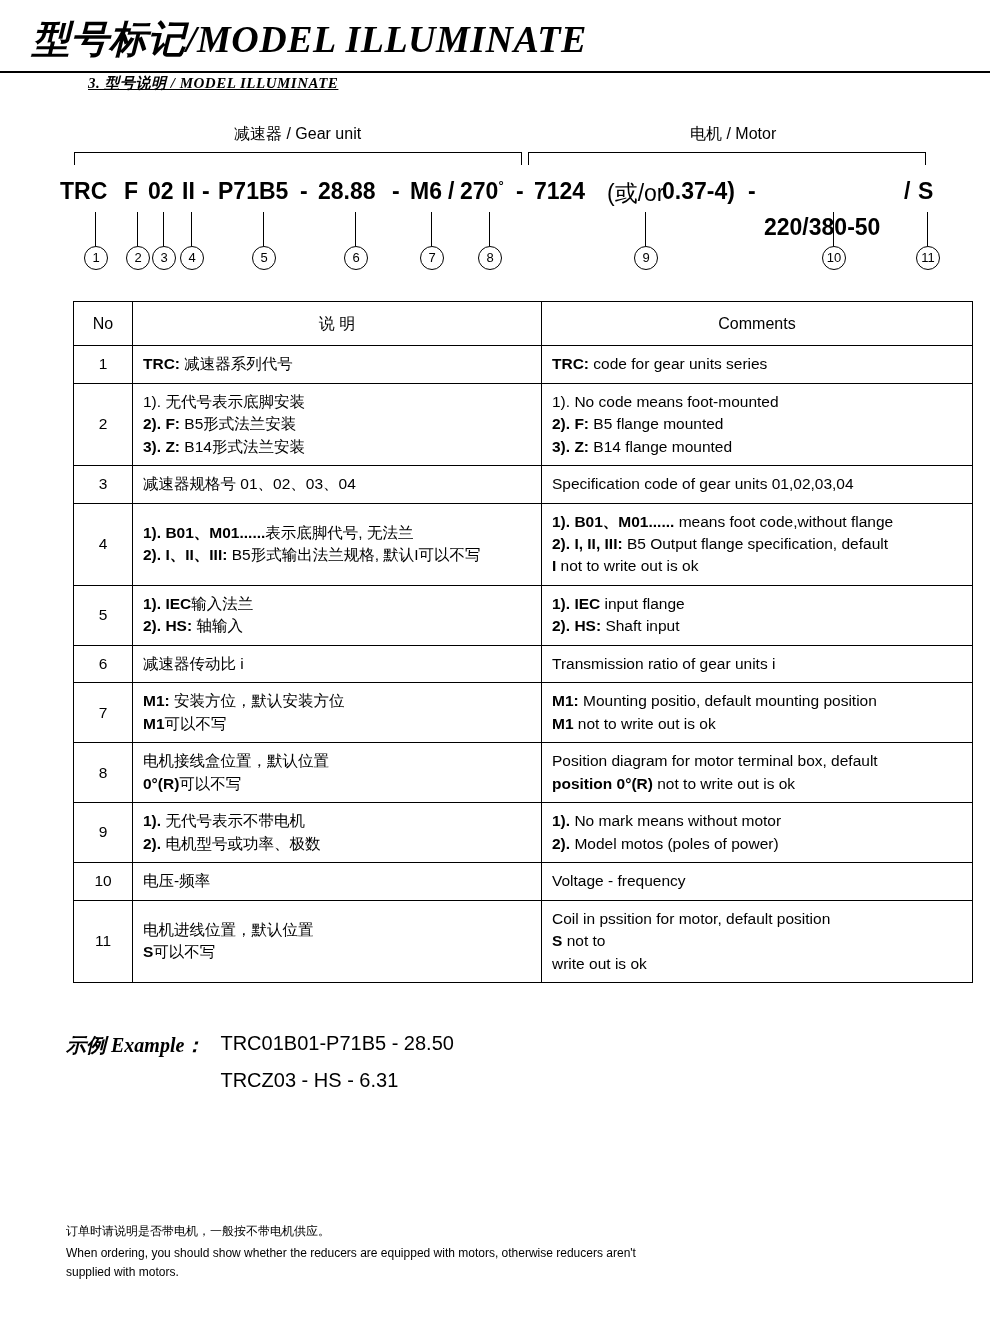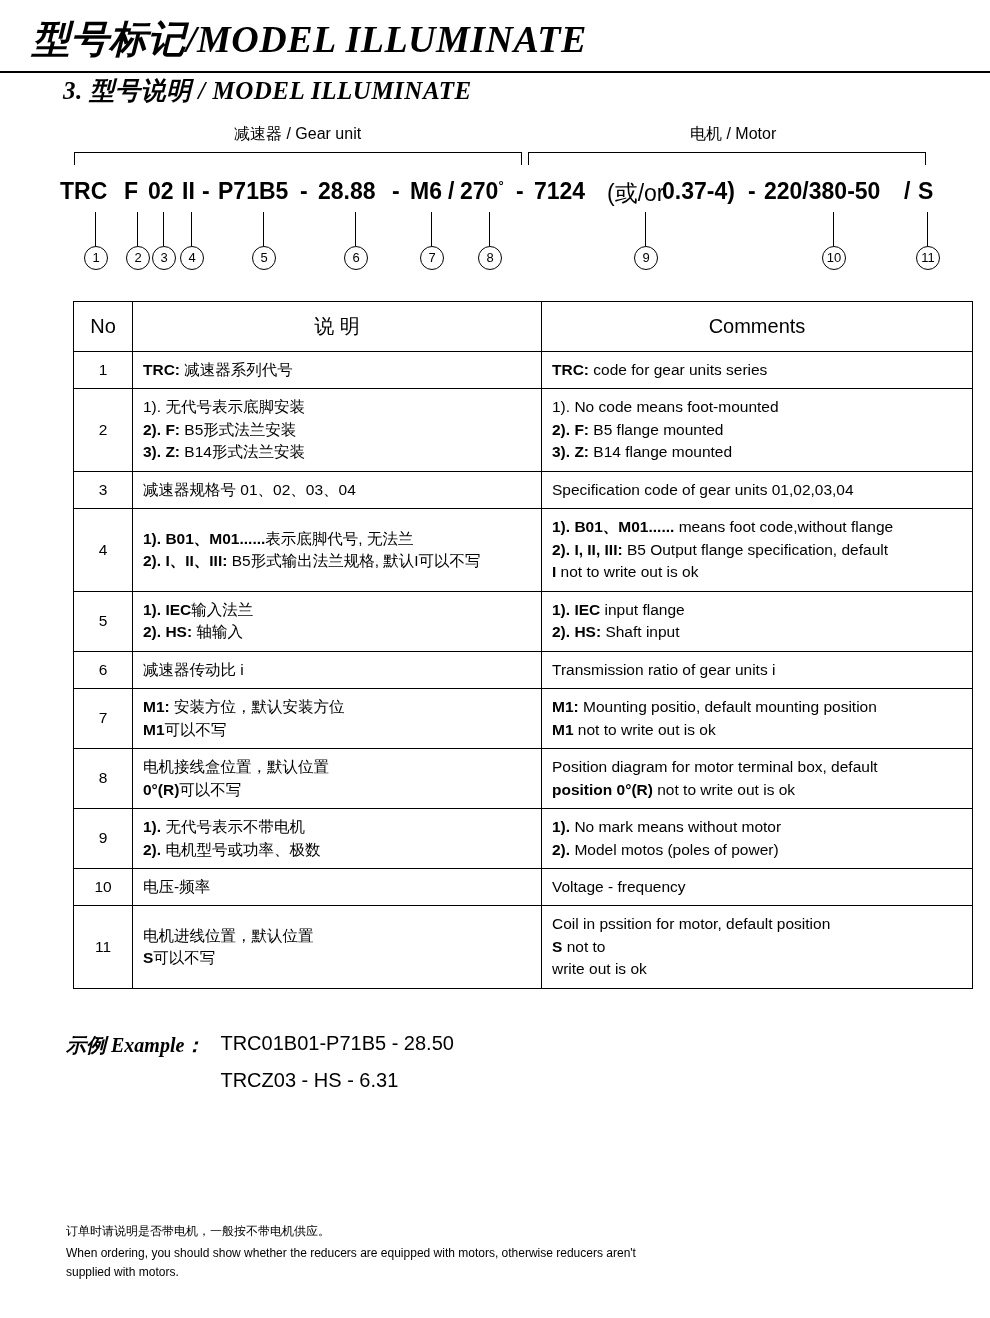--- a/index.html
+++ b/index.html
@@ -33,27 +33,28 @@
     padding-bottom: 6px;
   }
   .header-rule {
     border-bottom: 2px solid #000;
     width: 990px;
   }
 
   
   .section-title {
     position: absolute;
-    left: 63px;
+    left: 88px;
     top: 74px;
     font-family: "Liberation Serif", serif;
-    font-size: 25px;
+    font-size: 15px;
     font-style: italic;
     font-weight: bold;
     letter-spacing: 0.5px;
+    text-decoration: underline;
   }
 
   
   .bracket-area {
     position: absolute;
     left: 0;
     top: 124px;
     width: 990px;
     height: 40px;
   }
@@ -140,21 +141,21 @@
     padding: 7px 10px;
     vertical-align: middle;
     font-size: 15.5px;
     line-height: 1.45;
     font-family: "Liberation Sans", sans-serif;
     font-weight: normal;
   }
   .legend-table th {
     text-align: center;
     font-weight: normal;
-    font-size: 20px;
+    font-size: 16px;
     padding: 10px 6px;
   }
   .col-no { width: 46px; text-align: center; }
   .col-cn { width: 396px; }
   .col-en { width: 418px; }
   .cell-no { text-align: center; font-size: 15px; }
   .legend-table .line { display: block; }
   .legend-table b { font-weight: bold; }
 
   
@@ -224,21 +225,21 @@
     <span class="tok" style="left: 318px; text-align: right;">28.88</span>
     <span class="tok" style="left: 392px;">-</span>
     <span class="tok" style="left: 410px;">M6</span>
     <span class="tok" style="left: 448px;">/</span>
     <span class="tok" style="left: 460px;">270<span class="deg">°</span></span>
     <span class="tok" style="left: 516px;">-</span>
     <span class="tok" style="left: 534px;">7124</span>
     <span class="tok light" style="left: 598px; margin-left: 9px;">(或/or</span>
     <span class="tok" style="left: 662px;">0.37-4)</span>
     <span class="tok" style="left: 748px;">-</span>
-    <span class="tok" style="left: 764px;">220/380-50</span>
+    <span class="tok" style="left: 764px; margin-top: 36px;">220/380-50</span>
     <span class="tok" style="left: 904px;">/</span>
     <span class="tok" style="left: 918px;">S</span>
   </div>
 
 <div class="leaders" id="leaders">
     <div class="vline" style="left: 95px;"></div>
     <div class="circle-num" style="left: 84px;">1</div>
     <div class="vline" style="left: 137px;"></div>
     <div class="circle-num" style="left: 126px;">2</div>
     <div class="vline" style="left: 163px;"></div>

